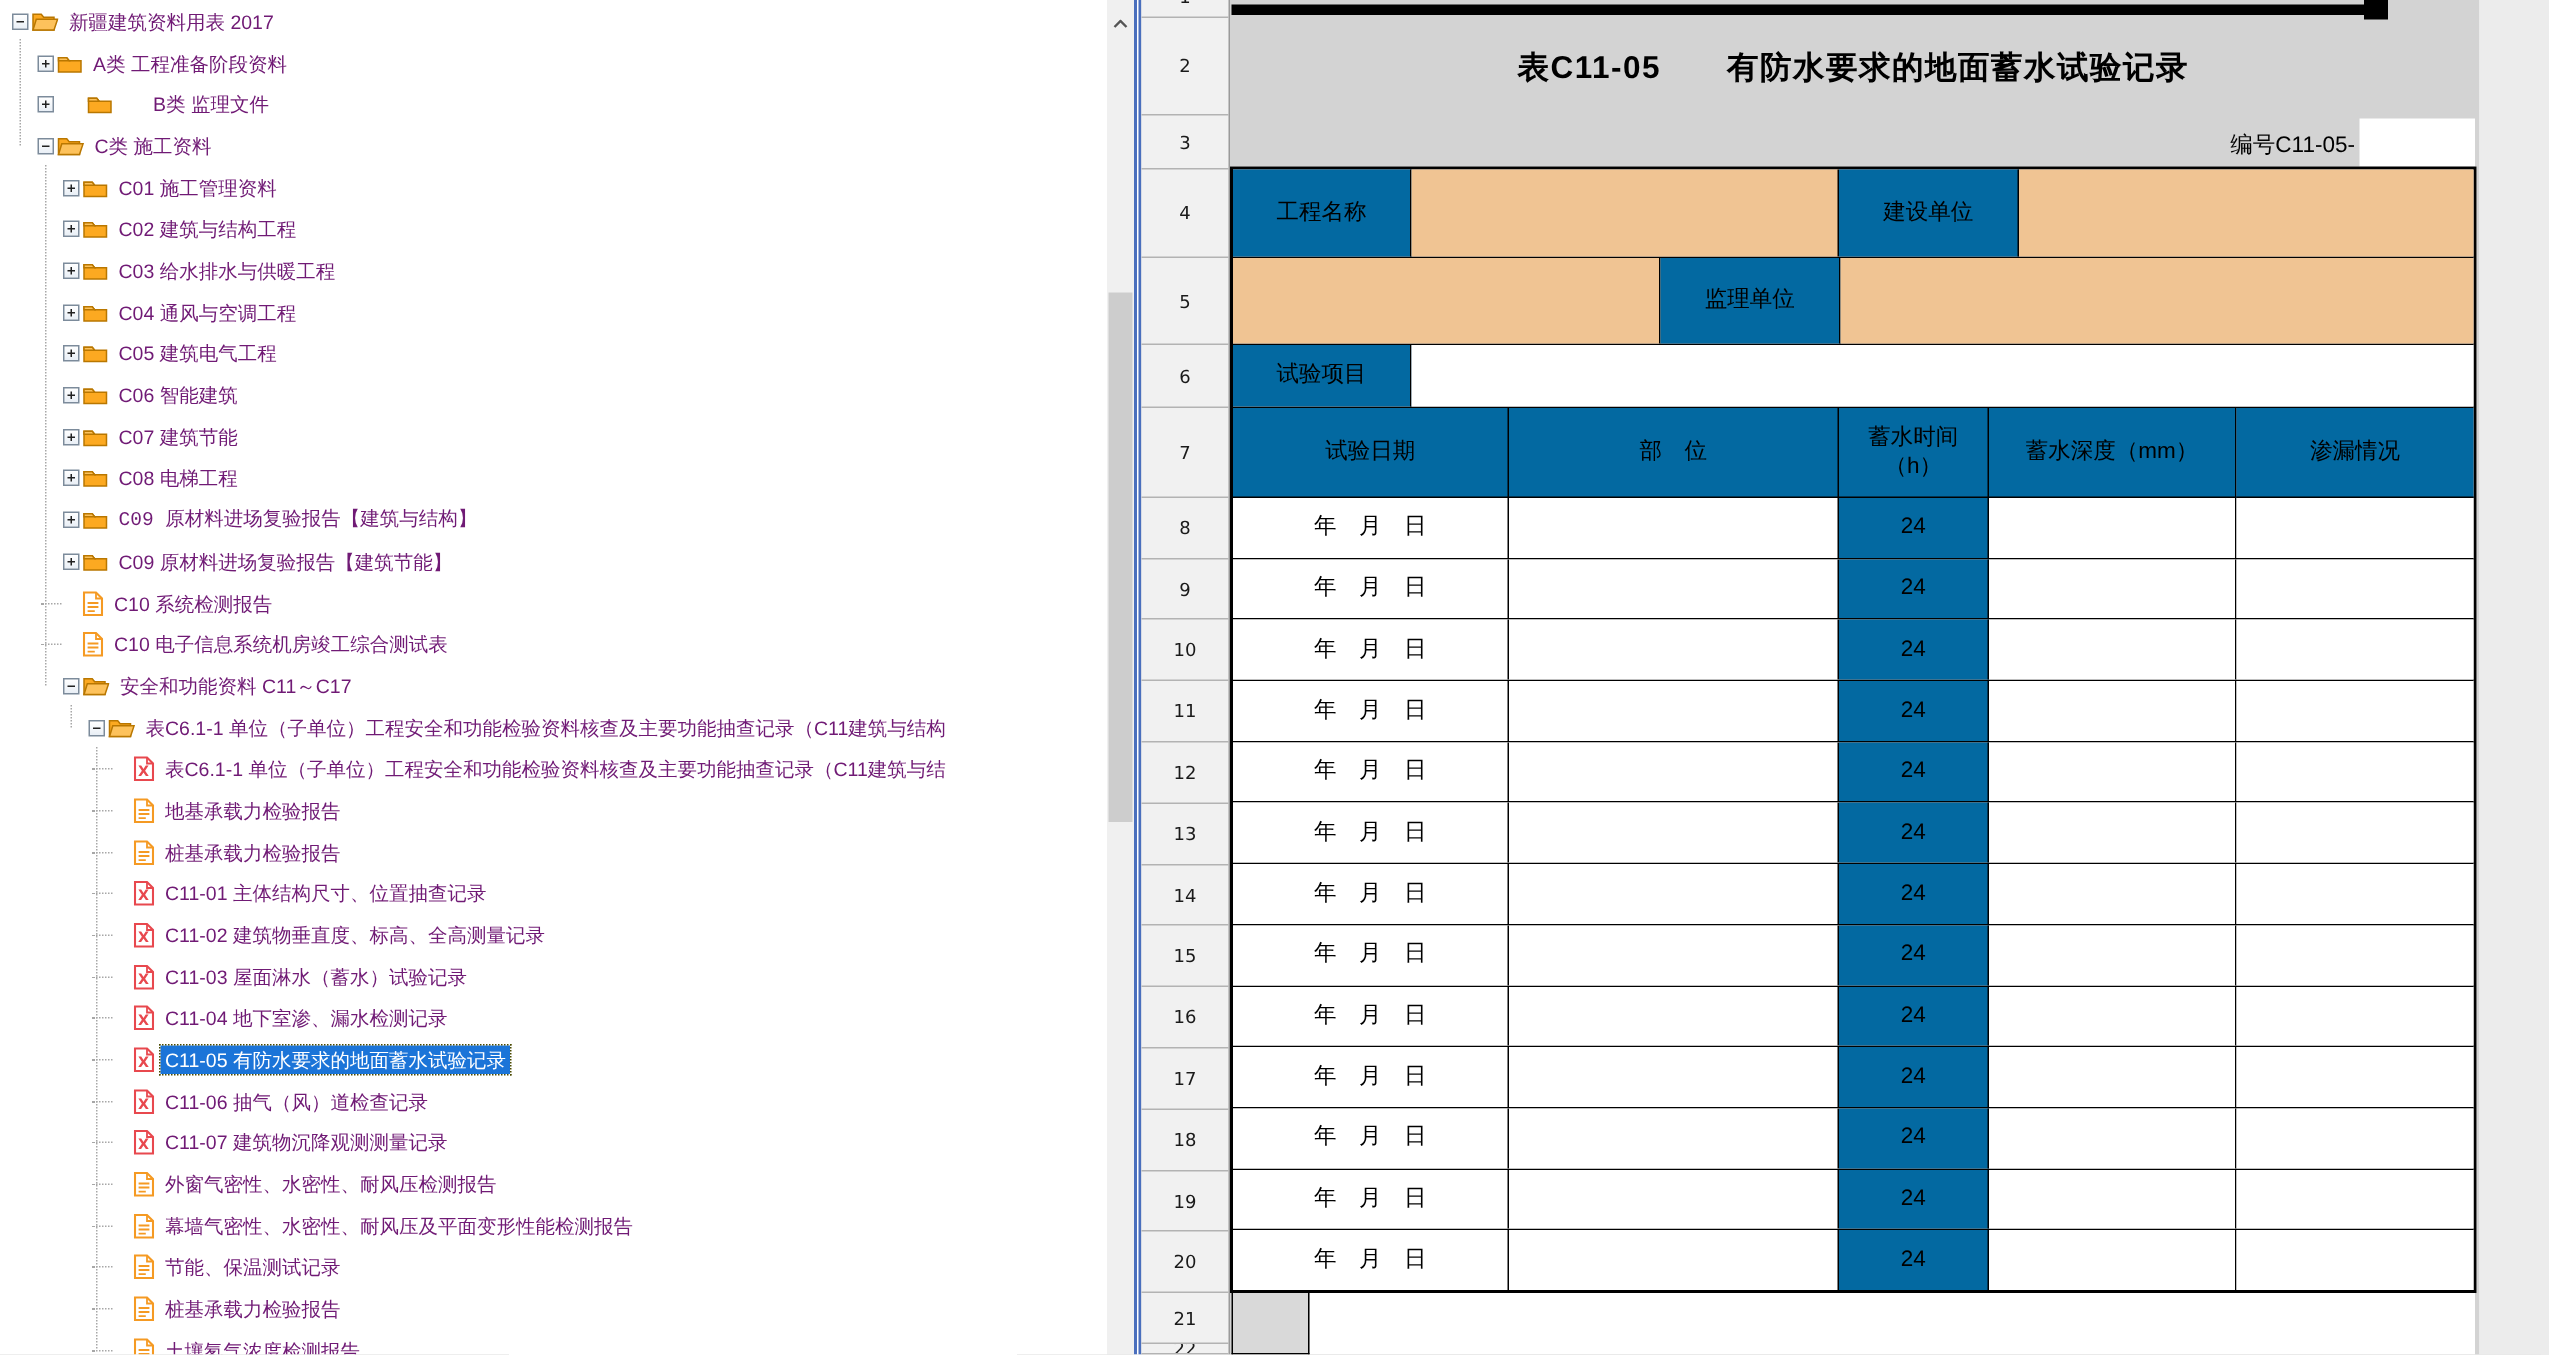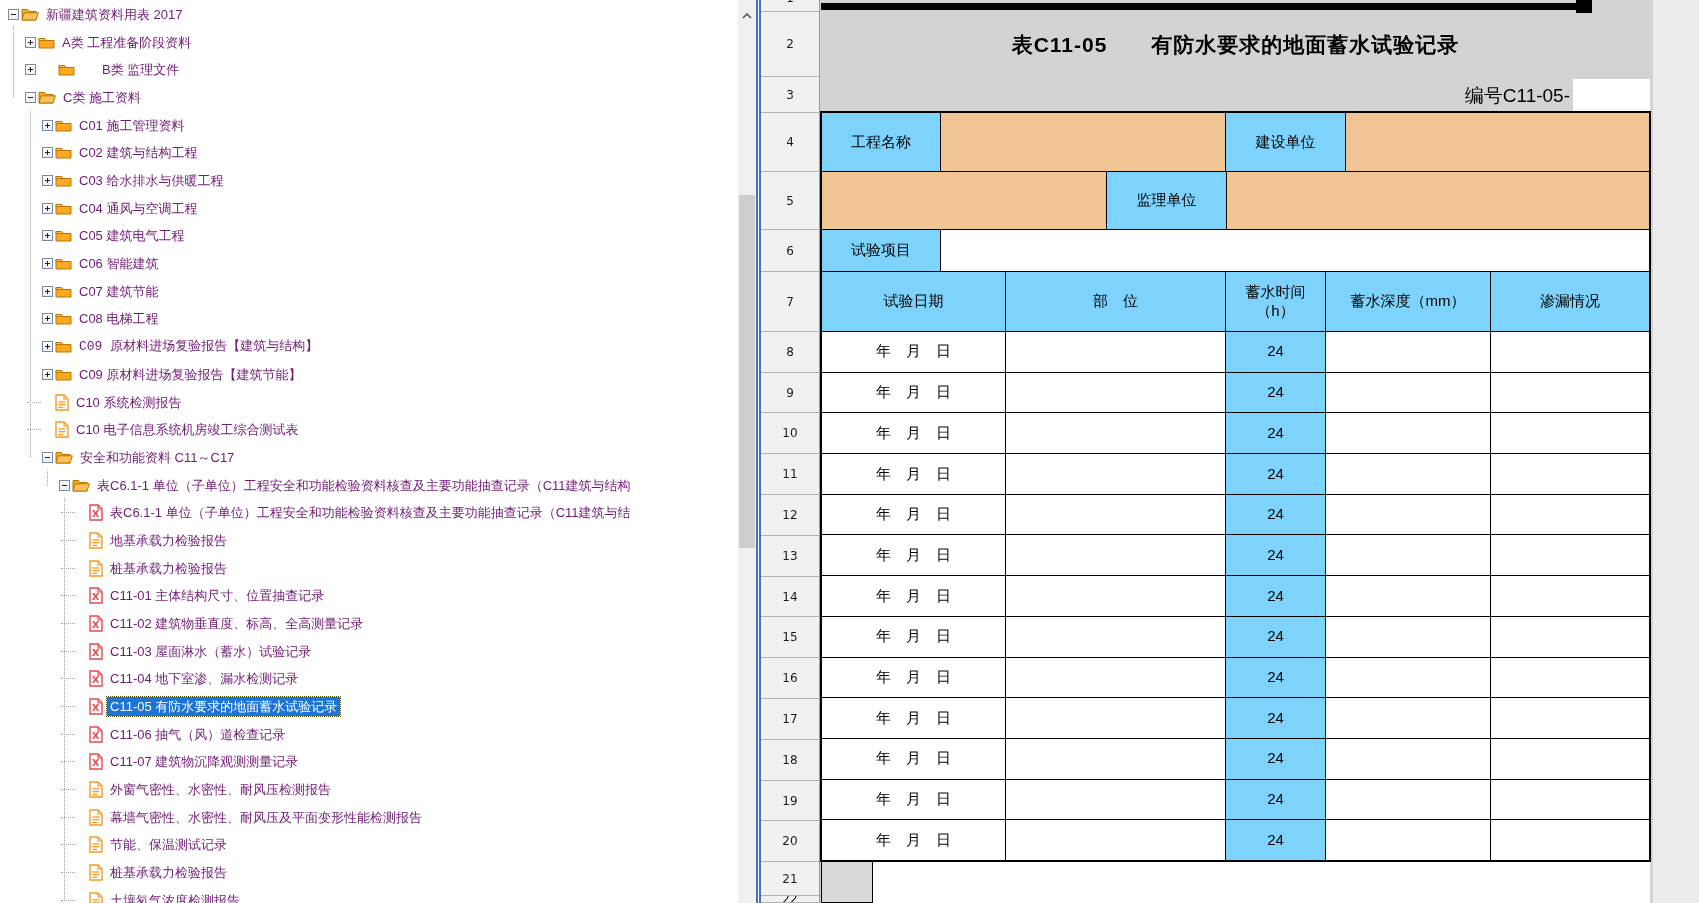--- a/index.html
+++ b/index.html
@@ -30,34 +30,34 @@
   #sheet-bg{position:absolute;left:761px;top:0;width:892px;height:903px;background:#d3d3d3}
   #sheet-right-strip{position:absolute;left:1653px;top:0;width:46px;height:903px;background:#ececec}
   #row-gutter{position:absolute;left:761px;top:0;width:59px;height:903px;background:#f1f1f1;border-right:1px solid #9a9a9a;box-sizing:border-box}
   .gutter-row{box-sizing:border-box;border-bottom:1px solid #b3b3b3;display:flex;align-items:center;justify-content:center;
     font-size:12px;color:#1a1a1a;overflow:hidden;font-family:"DejaVu Sans",sans-serif}
   #top-black-bar{position:absolute;left:821px;top:3px;width:763px;height:7px;background:#000}
   #top-black-cap{position:absolute;left:1576px;top:0;width:16px;height:13px;background:#000}
   #sheet-title{position:absolute;left:821px;top:12px;width:829px;height:65px;display:flex;align-items:center;justify-content:center;
     font-size:21px;font-weight:bold;color:#000;white-space:pre;letter-spacing:1px}
   #serial-row{position:absolute;left:1200px;top:82px;width:370px;height:28px;display:flex;align-items:center;justify-content:flex-end;
-    font-size:19px;color:#000}
+    font-size:15px;color:#000}
   #serial-blank-cell{position:absolute;left:1573px;top:79px;width:77px;height:33px;background:#fff}
   #below-table-white{position:absolute;left:821px;top:862px;width:829px;height:41px;background:#fff}
   #below-table-gray-cell{position:absolute;left:821px;top:862px;width:52px;height:41px;background:#d9d9d9;border:1px solid #000;border-top:none;box-sizing:border-box}
   
   #xl-table{position:absolute;left:820px;top:111px;width:831px;height:751px;box-sizing:border-box;border:2px solid #000;background:#fff;display:flex;flex-direction:column}
   .t-row{display:flex;flex:none;box-sizing:border-box;border-bottom:1px solid #000}
   .t-row:last-child{border-bottom:none}
   #data-rows{flex:1;display:flex;flex-direction:column}
   #data-rows .t-row{flex:1}
   .t-cell{box-sizing:border-box;border-right:1px solid #000;display:flex;align-items:center;justify-content:center;
     font-size:15px;color:#000;text-align:center;white-space:pre-line;overflow:hidden;line-height:1.25}
   .t-cell.last{border-right:none;flex:1 1 auto}
-  .bg-label{background:#7dd3fc}
+  .bg-label{background:#0369a1}
   .bg-input{background:#f0c493}
   .bg-white{background:#ffffff}
   .hdr .t-cell{border-bottom:1px solid #000;margin-bottom:-1px}
 </style>
 </head>
 <body>
 
 <div id="tree-panel">
   <div class="vguide" style="left:13px;top:26px;height:71px"></div>
   <div class="vguide" style="left:30px;top:110px;height:347px"></div>

